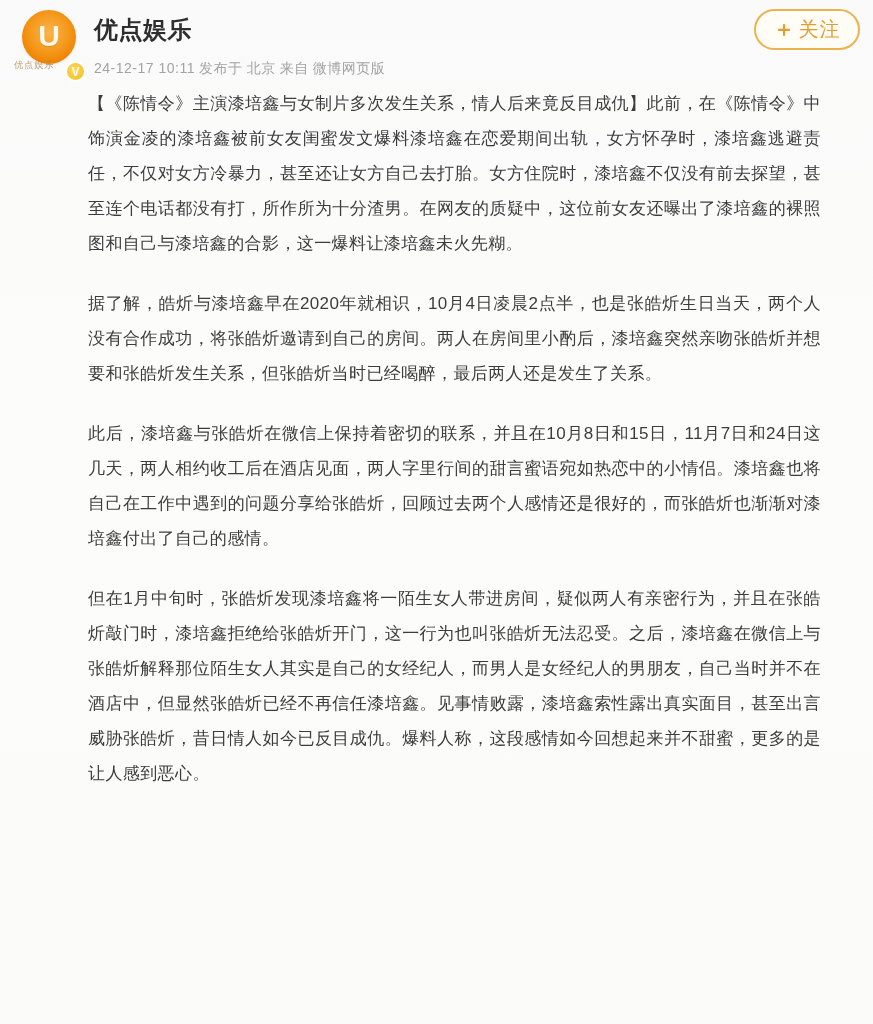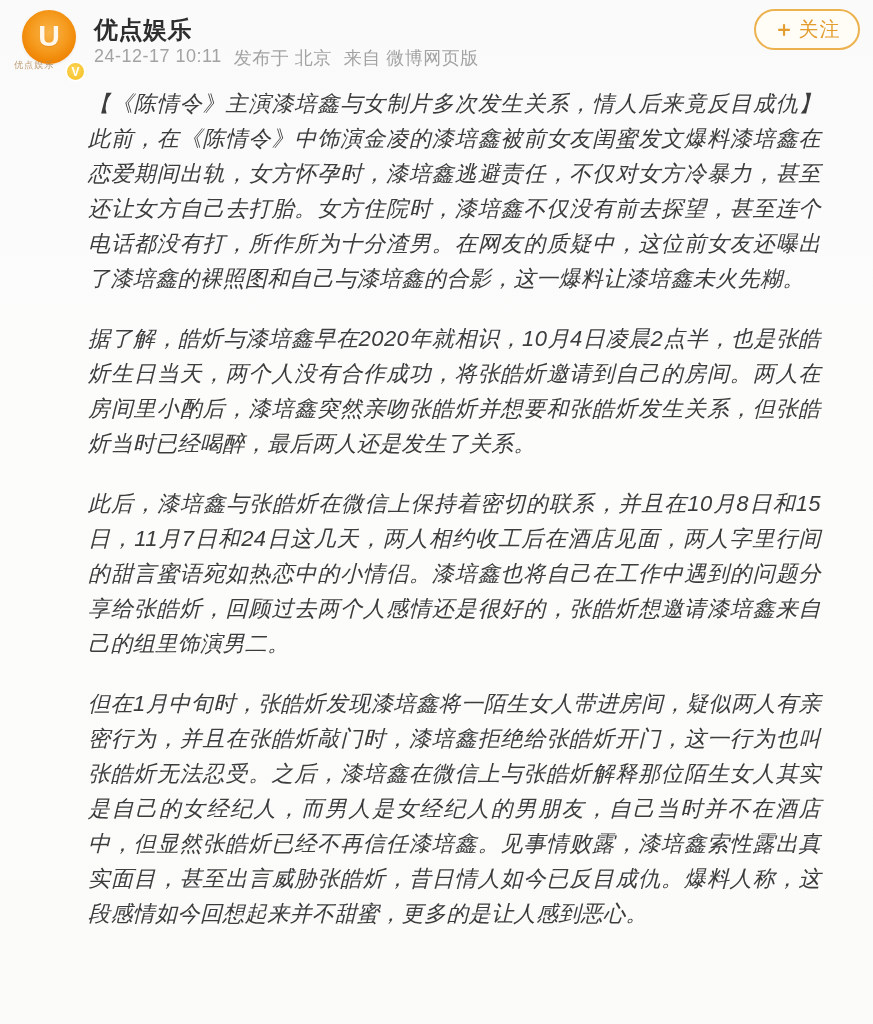--- a/index.html
+++ b/index.html
@@ -70,28 +70,29 @@
 
   .header-main { margin-left: 12px; padding-top: 8px; flex: 1 1 auto; }
   .author-name {
     font-size: 24px;
     font-weight: bold;
     color: #2e2e2e;
     letter-spacing: .5px;
     cursor: pointer;
   }
   .post-meta {
-    font-size: 18px;
+    margin-top: 14px;
+    font-size: 14px;
     color: #a3a3a3;
     letter-spacing: .5px;
     display: flex;
-    gap: 12px;
+    gap: 4px;
     white-space: nowrap;
   }
-  .post-meta .source { cursor: pointer; }
+  .post-meta .source { cursor: pointer; font-family: Liberation Serif, serif; }
 
   .follow-btn {
     position: absolute;
     top: 9px; right: 13px;
     width: 106px; height: 41px;
     border: 2px solid #ecb24f;
     border-radius: 21px;
     background: #fffdf6;
     color: #e39c2e;
     font-size: 20px;
@@ -108,27 +109,26 @@
     line-height: 1;
     margin-top: -2px;
   }
 
   
   .post-body {
     padding: 2px 52px 0 88px;
   }
   .post-body p {
     margin: 0 0 25px 0;
-    font-size: 22px;
+    font-size: 17px;
     line-height: 35px;
     letter-spacing: .4px;
     color: #3c3c3c;
     text-align: justify;
     text-justify: inter-ideograph;
-    font-style: italic;
   }
 </style>
 </head>
 <body>
 
 <div class="post-card">
 
   <header class="post-header">
 
     <div class="avatar-wrap">
@@ -151,17 +151,17 @@
     <button class="follow-btn">
       <span class="plus">＋</span>
       <span>关注</span>
     </button>
 
   </header>
 
   <main class="post-body">
     <p>【《陈情令》主演漆培鑫与女制片多次发生关系，情人后来竟反目成仇】此前，在《陈情令》中饰演金凌的漆培鑫被前女友闺蜜发文爆料漆培鑫在恋爱期间出轨，女方怀孕时，漆培鑫逃避责任，不仅对女方冷暴力，甚至还让女方自己去打胎。女方住院时，漆培鑫不仅没有前去探望，甚至连个电话都没有打，所作所为十分渣男。在网友的质疑中，这位前女友还曝出了漆培鑫的裸照图和自己与漆培鑫的合影，这一爆料让漆培鑫未火先糊。</p>
     <p>据了解，皓炘与漆培鑫早在2020年就相识，10月4日凌晨2点半，也是张皓炘生日当天，两个人没有合作成功，将张皓炘邀请到自己的房间。两人在房间里小酌后，漆培鑫突然亲吻张皓炘并想要和张皓炘发生关系，但张皓炘当时已经喝醉，最后两人还是发生了关系。</p>
-    <p>此后，漆培鑫与张皓炘在微信上保持着密切的联系，并且在10月8日和15日，11月7日和24日这几天，两人相约收工后在酒店见面，两人字里行间的甜言蜜语宛如热恋中的小情侣。漆培鑫也将自己在工作中遇到的问题分享给张皓炘，回顾过去两个人感情还是很好的，张皓炘想邀请漆培鑫来自己的组里饰演男二。</p>
+    <p>此后，漆培鑫与张皓炘在微信上保持着密切的联系，并且在10月8日和15日，11月7日和24日这几天，两人相约收工后在酒店见面，两人字里行间的甜言蜜语宛如热恋中的小情侣。漆培鑫也将自己在工作中遇到的问题分享给张皓炘，回顾过去两个人感情还是很好的，而张皓炘也渐渐对漆培鑫付出了自己的感情。</p>
     <p>但在1月中旬时，张皓炘发现漆培鑫将一陌生女人带进房间，疑似两人有亲密行为，并且在张皓炘敲门时，漆培鑫拒绝给张皓炘开门，这一行为也叫张皓炘无法忍受。之后，漆培鑫在微信上与张皓炘解释那位陌生女人其实是自己的女经纪人，而男人是女经纪人的男朋友，自己当时并不在酒店中，但显然张皓炘已经不再信任漆培鑫。见事情败露，漆培鑫索性露出真实面目，甚至出言威胁张皓炘，昔日情人如今已反目成仇。爆料人称，这段感情如今回想起来并不甜蜜，更多的是让人感到恶心。</p>
   </main>
 
 </div>
 
 </body></html>

